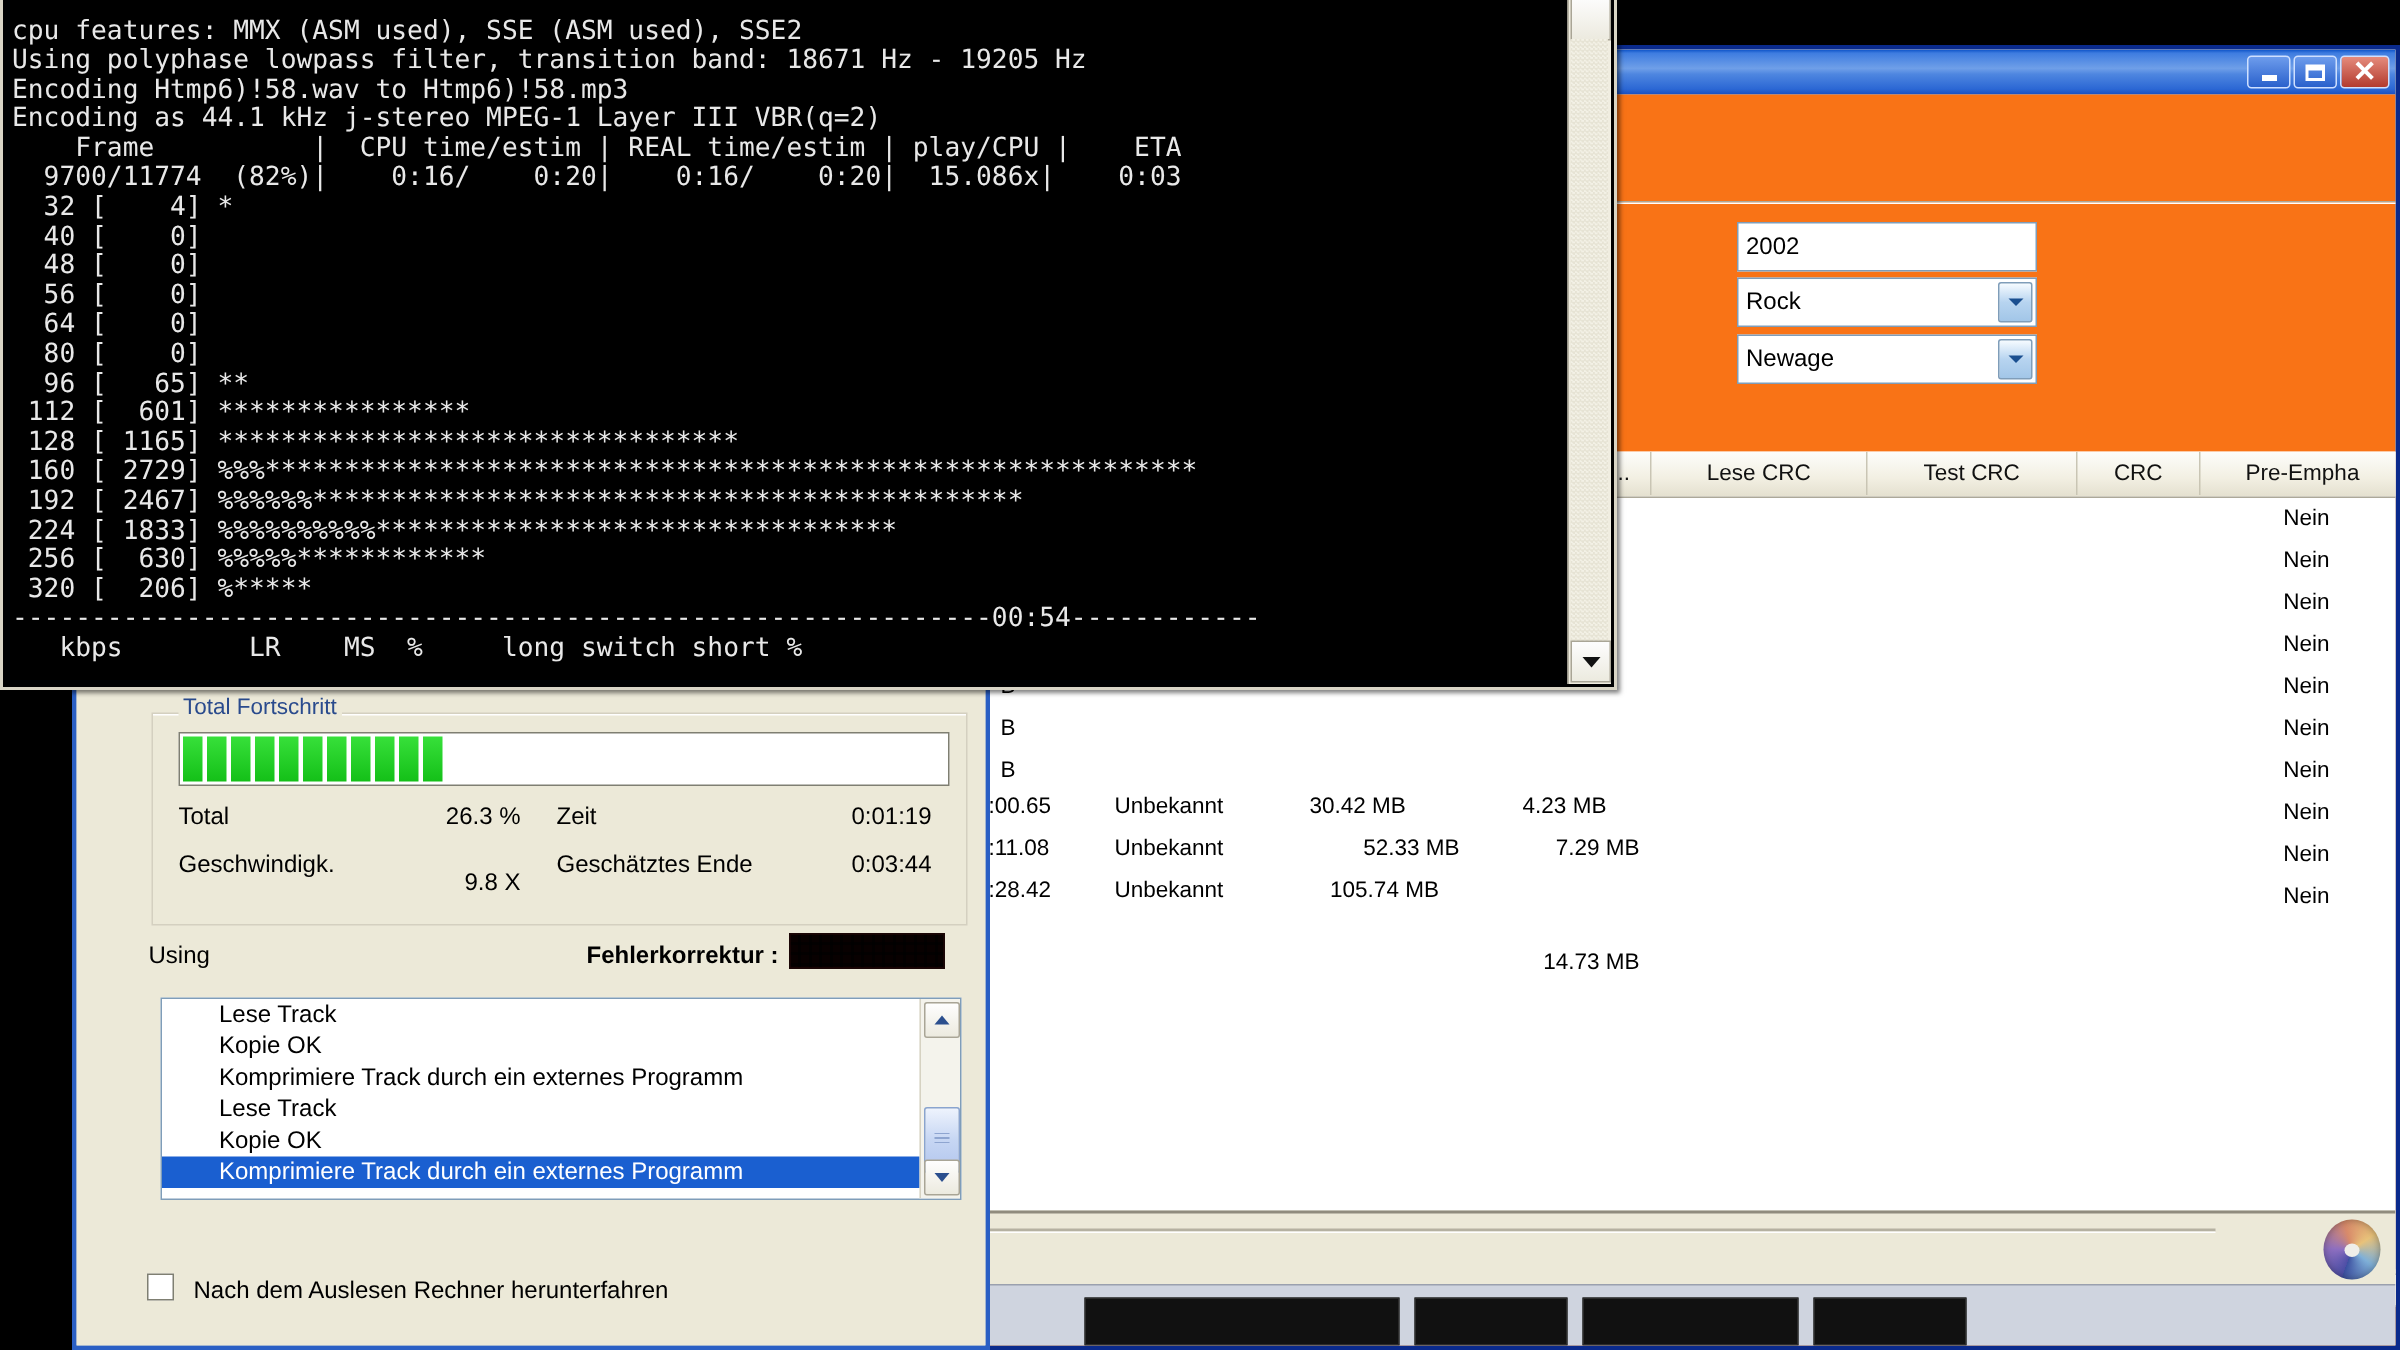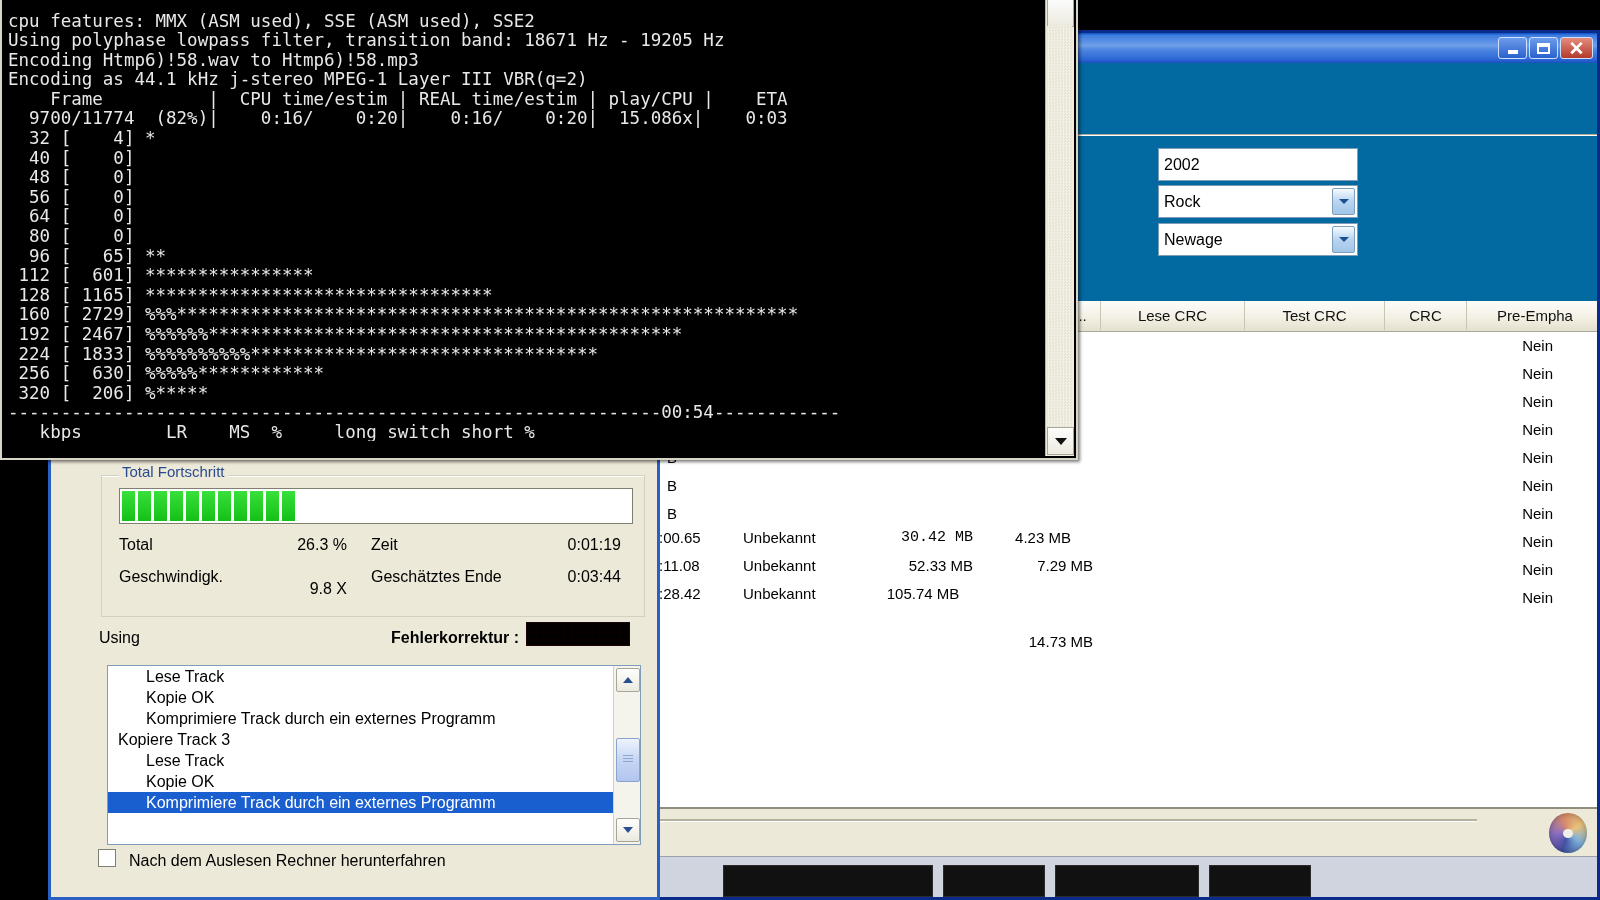--- a/index.html
+++ b/index.html
@@ -31,21 +31,21 @@
     display:flex;align-items:center;justify-content:center;
     box-sizing:border-box;
   }
   .tb-min{background:linear-gradient(180deg,#6d9cec,#2a61cc);}
   .tb-max{background:linear-gradient(180deg,#6d9cec,#2a61cc);}
   .tb-close{background:linear-gradient(180deg,#e58b7c,#b33b2e);width:33px;}
   .glyph-min{width:10px;height:4px;background:#fff;margin-top:7px;}
   .glyph-max{width:13px;height:11px;border:2px solid #fff;border-top-width:4px;box-sizing:border-box;}
   .glyph-close{color:#fff;font-size:19px;line-height:17px;font-weight:bold;font-family:"Liberation Sans",sans-serif;}
 
-  #eac-body{position:absolute;left:0;top:30px;right:0;bottom:0;background:#0369a1;}
+  #eac-body{position:absolute;left:0;top:30px;right:0;bottom:0;background:#f97316;}
 
   
   #eac-tabstub{left:155px;top:66px;width:60px;height:6px;background:#efe9bf;border:1px solid #c6c2a4;border-bottom:none;}
 
   #eac-hdr-sep{left:0;top:72px;width:960px;height:1px;background:#ffffff;}
   #eac-hdr-sep2{left:0;top:71px;width:960px;height:1px;background:#aca899;}
 
   
   .field-label{font-size:15px;color:#000;}
   .fld{
@@ -127,21 +127,21 @@
     position:absolute;left:68px;top:45px;width:514px;height:36px;background:#fff;
     border:1px solid #7f7f72;box-sizing:border-box;padding:2px;
   }
   #progfill{height:100%;width:27.5%;display:flex;gap:3px;}
   .pchunk{flex:0 0 13px;background:linear-gradient(180deg,#37e03a,#14c018);}
 
   .dlg-lbl{position:absolute;font-size:16px;color:#000;}
   .dlg-val{position:absolute;font-size:16px;color:#000;text-align:right;}
 
   #statuslist{
-    position:absolute;left:56px;top:222px;width:534px;height:180px;
+    position:absolute;left:56px;top:222px;width:534px;height:135px;
     background:#fff;border:1px solid #7f9db9;box-sizing:border-box;overflow:hidden;
   }
   .sl-row{height:21px;line-height:21px;font-size:16px;color:#000;padding-left:10px;white-space:nowrap;}
   .sl-row.indent{padding-left:38px;}
   .sl-row.sel{background:#1a5fd0;color:#fff;}
 
   #sl-scroll{
     position:absolute;right:0;top:0;bottom:0;width:26px;background:#f4f3ec;border-left:1px solid #d6d2c2;
   }
   .sb-btn{
@@ -264,21 +264,21 @@
       <div class="td-left" style="left:24px;top:64px;">B</div>
       <div class="td-left" style="left:24px;top:92px;">B</div>
       <div class="td-left" style="left:24px;top:120px;">B</div>
       <div class="td-left" style="left:24px;top:148px;">B</div>
       <div class="td-left" style="left:24px;top:176px;">B</div>
       <div class="td-left" style="left:24px;top:204px;">B</div>
 
       <div>
         <div class="td-left" style="left:16px;top:228px;">:00.65</div>
         <div class="td-left" style="left:100px;top:228px;">Unbekannt</div>
-        <div class="td-left" style="left:230px;top:228px;width:100px;text-align:right;font-family:Liberation Mono, monospace;">30.42 MB</div>
+        <div class="td-left" style="left:230px;top:228px;width:100px;text-align:left;">30.42 MB</div>
         <div class="td-left" style="left:350px;top:228px;width:100px;text-align:center;">4.23 MB</div>
       </div>
       <div>
         <div class="td-left" style="left:16px;top:256px;">:11.08</div>
         <div class="td-left" style="left:100px;top:256px;">Unbekannt</div>
         <div class="td-left" style="left:230px;top:256px;width:100px;text-align:right;">52.33 MB</div>
         <div class="td-left" style="left:350px;top:256px;width:100px;text-align:right;">7.29 MB</div>
       </div>
       <div>
         <div class="td-left" style="left:16px;top:284px;">:28.42</div>
@@ -343,21 +343,20 @@
     <div class="dlg-lbl" style="left:320px;top:125px;">Geschätztes Ende</div>
     <div class="dlg-val" style="left:460px;top:125px;width:110px;">0:03:44</div>
 
     <div class="dlg-lbl" style="left:48px;top:186px;">Using</div>
     <div class="dlg-lbl" style="left:340px;top:186px;font-weight:bold;">Fehlerkorrektur :</div>
 
     <div id="statuslist">
       <div class="sl-row indent">Lese Track</div>
       <div class="sl-row indent">Kopie OK</div>
       <div class="sl-row indent">Komprimiere Track durch ein externes Programm</div>
-      <div class="sl-row">Kopiere Track  3</div>
       <div class="sl-row indent">Lese Track</div>
       <div class="sl-row indent">Kopie OK</div>
       <div class="sl-row indent sel">Komprimiere Track durch ein externes Programm</div>
 
       <div id="sl-scroll">
         <div class="sb-btn sb-up">
           <div class="sb-caret up"></div>
         </div>
         <div id="sl-thumb">
           <div class="grip"></div>

